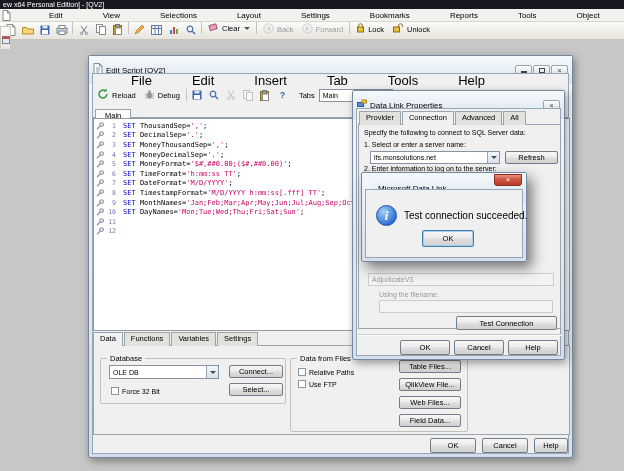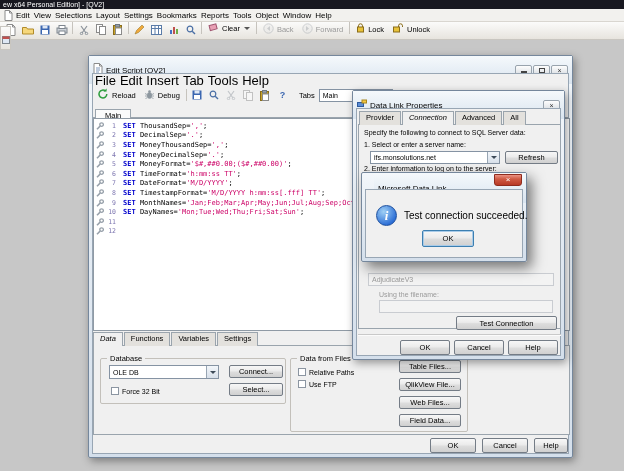--- a/index.html
+++ b/index.html
@@ -6,21 +6,21 @@
 html,body{background:#8f8f8f;}
 body{font-family:"Liberation Sans",sans-serif;color:#000;}
 .screen{position:relative;width:624px;height:471px;background:#c7c7c7;overflow:hidden;}
 
 
 .app-titlebar{position:absolute;left:0;top:0;width:624px;height:9px;background:#181820;color:#fff;
   font-size:7px;line-height:9px;padding-left:3px;overflow:hidden;white-space:nowrap;}
 .app-menubar{position:absolute;left:0;top:9px;width:624px;height:13px;background:#f2f1ee;
   border-bottom:1px solid #d9d6d0;display:flex;align-items:center;font-size:8px;}
 .menu-run{display:flex;align-items:center;}
-.menu-item{padding:0 2px;white-space:nowrap;cursor:default;}
+.menu-item{padding:0 2px;white-space:nowrap;cursor:default;margin-left:36px;}
 .mdi-doc{width:12px;display:flex;justify-content:center;margin-left:2px;}
 .app-toolbar{position:absolute;left:0;top:22px;width:624px;height:18px;
   background:linear-gradient(#fbfbfa,#e7e4de);border-bottom:1px solid #c9c6c0;
   display:flex;align-items:flex-start;padding-left:2px;}
 .tbi{width:17px;height:15px;display:flex;align-items:center;justify-content:center;border-radius:2px;}
 .sep{width:1px;height:12px;background:#c6c3bd;margin:0 2px;flex:none;}
 .tb-btn{display:flex;align-items:center;gap:3px;padding:1px 4px;font-size:7.5px;border-radius:2px;white-space:nowrap;}
 .tb-btn.dimtext{color:#9a9a9a;}
 .caret{width:0;height:0;border-left:3px solid transparent;border-right:3px solid transparent;border-top:3px solid #555;margin-left:1px;}
 .left-dock{position:absolute;left:0;top:26px;width:11px;height:24px;background:linear-gradient(#fbfbfa,#e7e4de);
@@ -67,26 +67,26 @@
 .es-tab-combo{position:static;width:74px;height:13px;margin-left:4px;}
 .es-tabstrip{position:absolute;left:4px;top:48px;right:4px;height:14px;border-bottom:1px solid #9aa4ad;}
 .tab{display:inline-block;margin-left:2px;padding:1px 9px 0;height:14px;font-size:7.5px;
   background:#fbfbfb;border:1px solid #9aa4ad;border-bottom:none;position:relative;top:0;}
 .es-editor{position:absolute;left:4px;top:62px;width:477px;height:213px;background:#fff;
   border:1px solid #8f9aa5;overflow:hidden;padding-top:2px;}
 .srow{display:flex;align-items:center;height:9.6px;padding-left:2px;}
 .ln-icon{width:9px;flex:none;display:flex;align-items:center;}
 .ln-num{width:11px;flex:none;text-align:right;color:#7d76b0;font-size:6.5px;font-family:"DejaVu Sans Mono",monospace;}
 .code{margin-left:7px;font-family:"DejaVu Sans Mono",monospace;font-size:7px;white-space:pre;}
-.kw{color:#0000cc;font-weight:bold;}
+.kw{color:#0000cc;font-weight:normal;}
 .nm{color:#000;}
 .str{color:#cc0066;}
 .es-paneltabs{position:absolute;left:4px;top:276px;height:14px;display:flex;font-size:7.5px;z-index:2;}
 .ptab{padding:1px 6px 3px;border:1px solid #9aa4ad;border-bottom:none;background:#e3e1dd;margin-right:1px;height:14px;}
-.ptab.active{background:#f0f0f0;font-style:italic;}
+.ptab.active{background:#f0f0f0;}
 .es-panel{position:absolute;left:4px;top:289px;width:477px;height:90px;border:1px solid #9aa4ad;background:#f0f0f0;}
 .grp-db{left:6px;top:12px;width:186px;height:46px;}
 .db-combo{left:8px;top:6px;width:110px;height:14px;}
 .btn-connect{left:128px;top:6px;width:54px;height:13px;}
 .btn-select{left:128px;top:24px;width:54px;height:13px;}
 .chk-force{left:10px;top:28px;}
 .grp-files{left:196px;top:12px;width:178px;height:74px;}
 .chk-rel{left:7px;top:9px;}
 .chk-ftp{left:7px;top:21px;}
 .fbtn{left:108px;width:62px;height:13px;}

